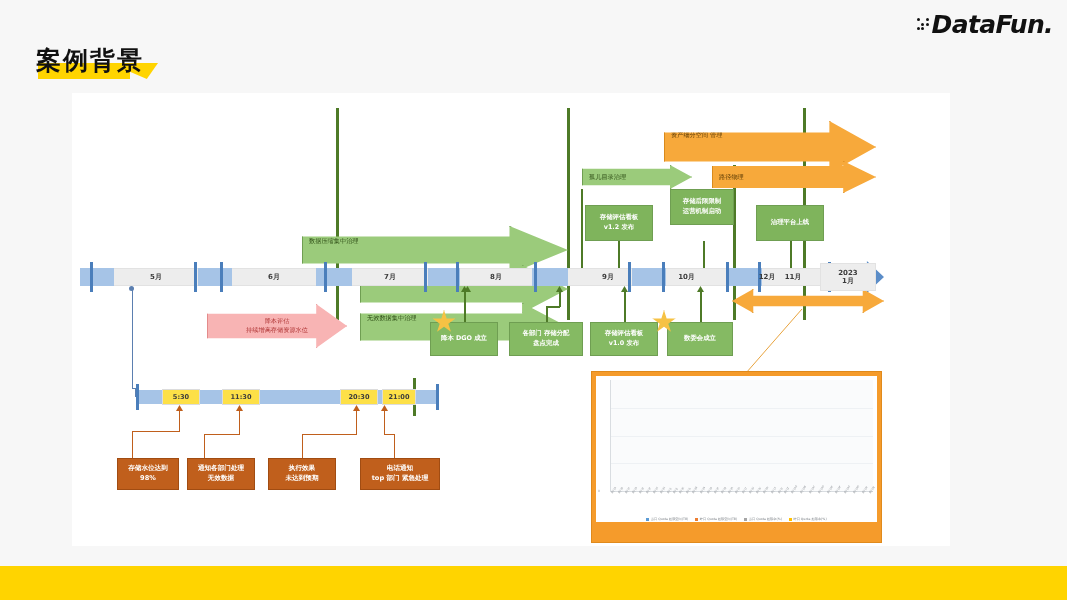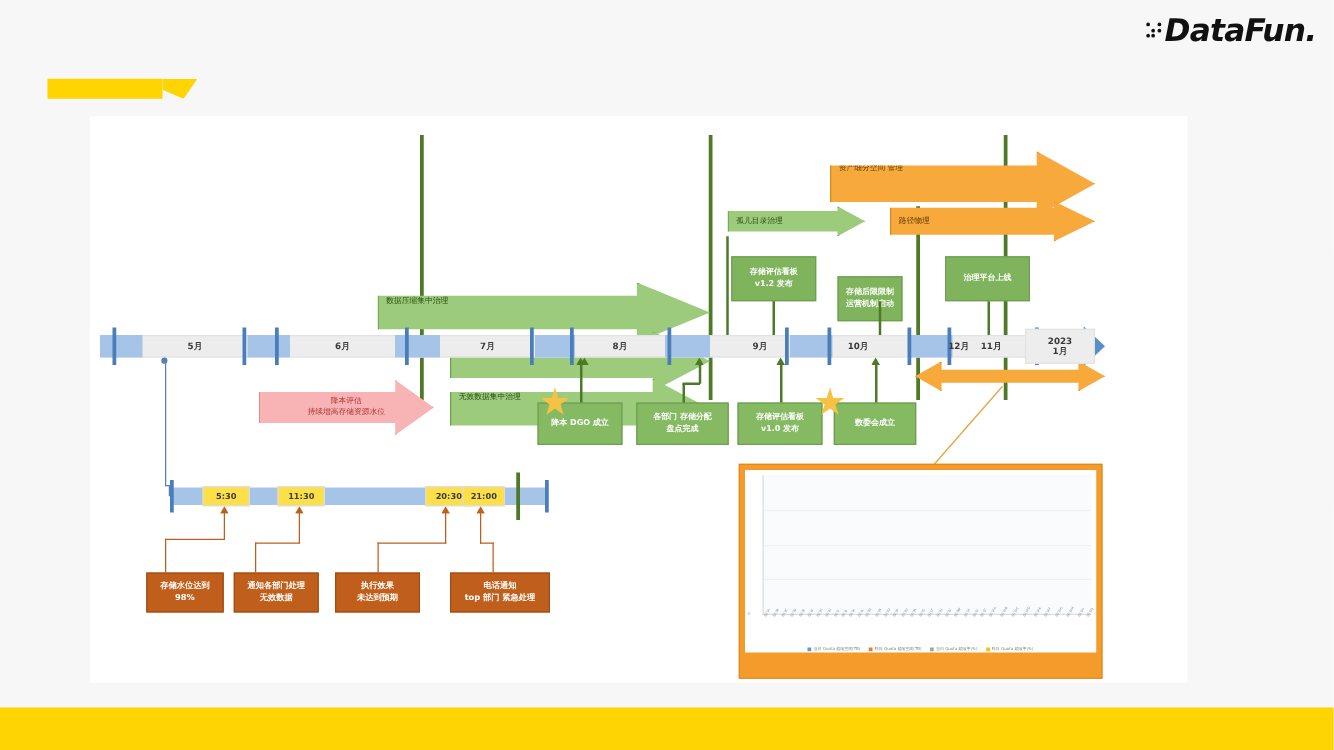--- a/index.html
+++ b/index.html
@@ -254,20 +254,21 @@
     <i></i>
       <i></i>
       <i class="off"></i>
   </span>
   <span class="logo-text">DataFun.</span>
 </div>
 
 <div class="title-wrap">
   <span class="title-hl"></span>
   <span class="title-hl tail"></span>
+  <span class="title-text">案例背景</span>
 </div>
 
 <div class="canvas">
 
   <div class="vline" style="left:264px; top:15px; height:212px;"></div>
   <div class="vline" style="left:495px; top:15px; height:212px;"></div>
   <div class="vline" style="left:661px; top:72px; height:155px;"></div>
   <div class="vline" style="left:731px; top:15px; height:212px;"></div>
 
   <div class="arrow arrow-green ar-right" style="left:230px; top:133px; width:266px; height:48px;">
@@ -300,21 +301,21 @@
       <span>持续增高存储资源水位</span>
     </span>
   </div>
 
   <div class="mbox" style="left:513px; top:112px; width:68px; height:36px;">
     <span>
       <span>存储评估看板</span><br>
       <span>v1.2 发布</span>
     </span>
   </div>
-  <div class="mbox" style="left:598px; top:128px; width:52px; height:36px;">
+  <div class="mbox" style="left:598px; top:96px; width:64px; height:36px;">
     <span>
       <span>存储后限限制</span><br>
       <span>运营机制启动</span>
     </span>
   </div>
   <div class="mbox" style="left:684px; top:112px; width:68px; height:36px;">
     <span>治理平台上线</span>
   </div>
 
   <div class="conn conn-up" style="left:546px; top:148px; height:32px;"></div>
@@ -416,21 +417,21 @@
   <div class="conn-blue-thin" style="left:63px; top:303px; width:7px; height:1.2px;"></div>
 
   <div class="day-bar" style="left:65px; top:297px; width:300px; height:14px;"></div>
   <div class="day-cap" style="left:64px; top:291px;"></div>
   <div class="day-cap" style="left:364px; top:291px;"></div>
   <div class="day-green" style="left:341px; top:285px; height:38px;"></div>
 
   <div class="day-label" style="left:90px;  top:296px; width:38px;">5:30</div>
   <div class="day-label" style="left:150px; top:296px; width:38px;">11:30</div>
   <div class="day-label" style="left:268px; top:296px; width:38px;">20:30</div>
-  <div class="day-label" style="left:298px; top:296px; width:34px;">21:00</div>
+  <div class="day-label" style="left:310px; top:296px; width:34px;">21:00</div>
 
   <div class="mbox orange" style="left:45px; top:365px; width:62px; height:32px;">
     <span>
       <span>存储水位达到</span><br>
       <span>98%</span>
     </span>
   </div>
   <div class="mbox orange" style="left:115px; top:365px; width:68px; height:32px;">
     <span>
       <span>通知各部门处理</span><br>

